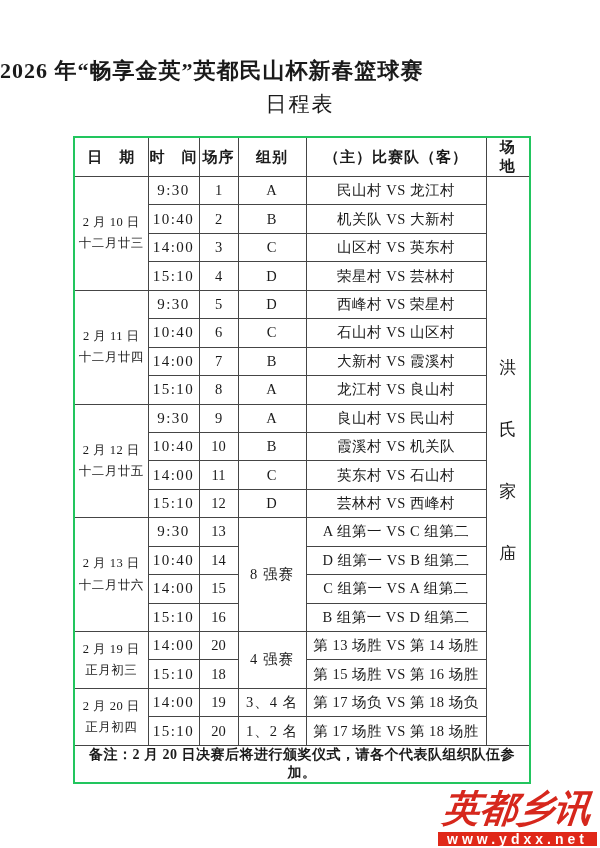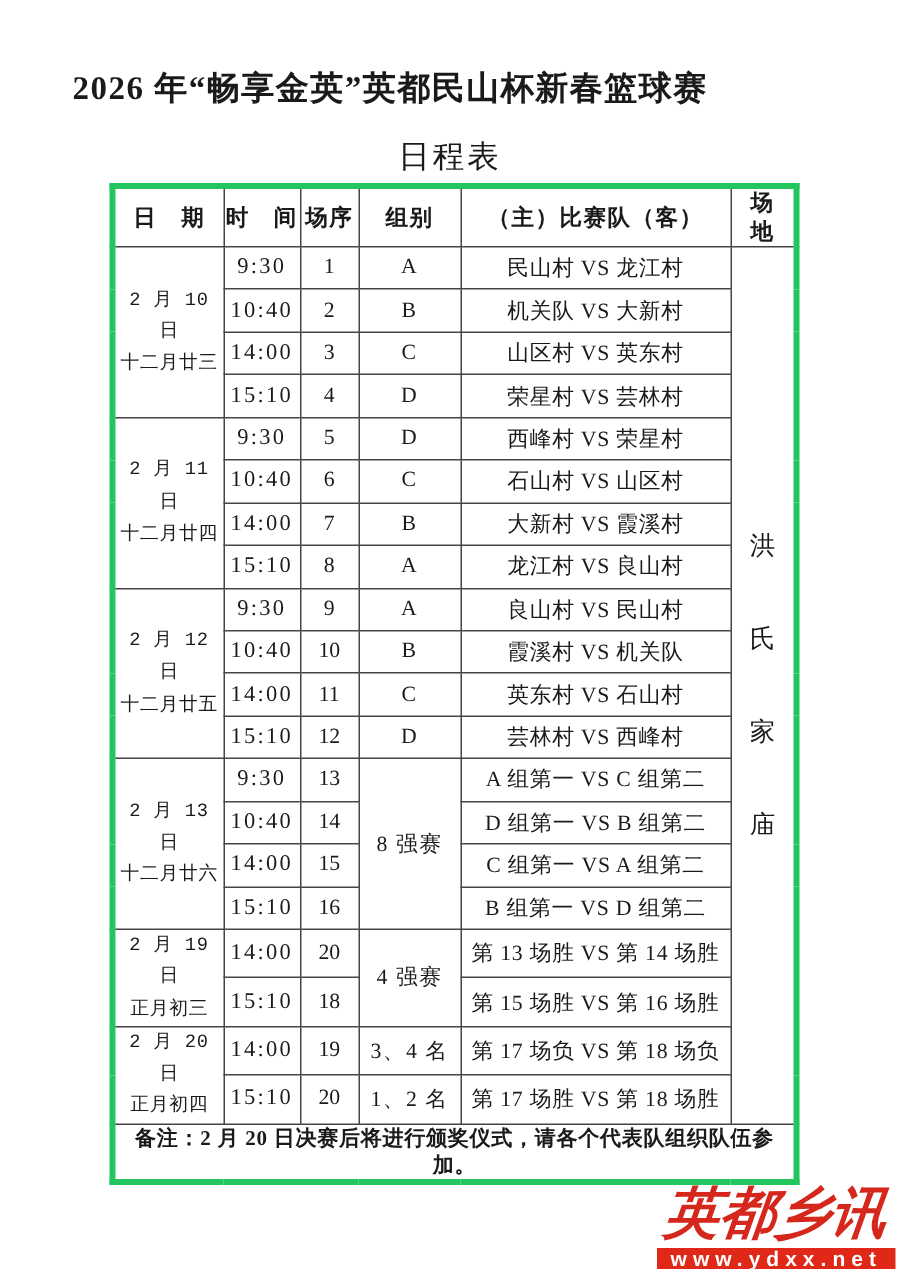--- a/index.html
+++ b/index.html
@@ -1,40 +1,40 @@
 <!DOCTYPE html>
 <html><head>
 <meta charset="utf-8">
 <style>
   html,body{margin:0;padding:0;background:#ffffff;}
   .page{
     position:relative;width:600px;height:848px;background:#ffffff;overflow:hidden;
     font-family:"Liberation Serif","DejaVu Serif",serif;color:#1a1a1a;
   }
   .title1{
-    position:absolute;top:44px;left:0;width:520px;text-align:center;
+    position:absolute;top:56px;left:0;width:520px;
     font-size:22px;font-weight:bold;letter-spacing:1px;
   }
   .title2{
     position:absolute;top:90px;left:0;width:600px;text-align:center;
     font-size:21px;font-weight:normal;letter-spacing:2px;
   }
   table.sched{
-    position:absolute;left:73px;top:122px;width:456px;
+    position:absolute;left:73px;top:136px;width:456px;
     border-collapse:collapse;table-layout:fixed;
-    border:4px solid #22c55e;
+    border:2px solid #22c55e;
   }
   .sched th,.sched td{
     border:1px solid #454545;text-align:center;vertical-align:middle;padding:0;
     overflow:hidden;
   }
   .sched thead tr{height:38px;}
   .sched th{font-size:15px;font-weight:bold;letter-spacing:1px;}
   tr.match{height:28.45px;}
-  .c-date{font-size:12.5px;line-height:1.7;letter-spacing:0.5px;font-family:Liberation Mono, monospace;}
+  .c-date{font-size:12.5px;line-height:1.7;letter-spacing:0.5px;}
   .c-time{font-size:15px;letter-spacing:1.5px;}
   .c-order{font-size:14.5px;}
   .c-group{font-size:14.5px;letter-spacing:1px;}
   .c-teams{font-size:14.5px;letter-spacing:0.5px;margin-left:38px;}
   .venue-stack{
     display:flex;flex-direction:column;align-items:center;gap:45px;
     font-size:17px;line-height:1;letter-spacing:0;
   }
   tr.note-row{height:30px;}
   .c-note{

